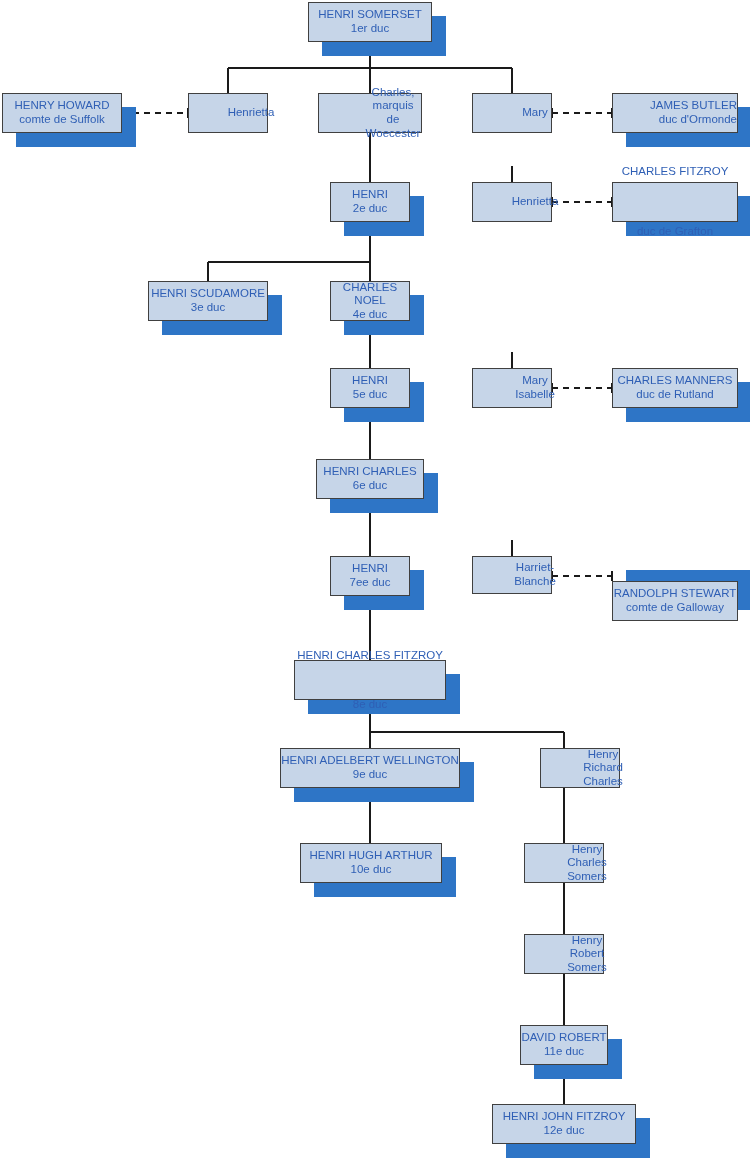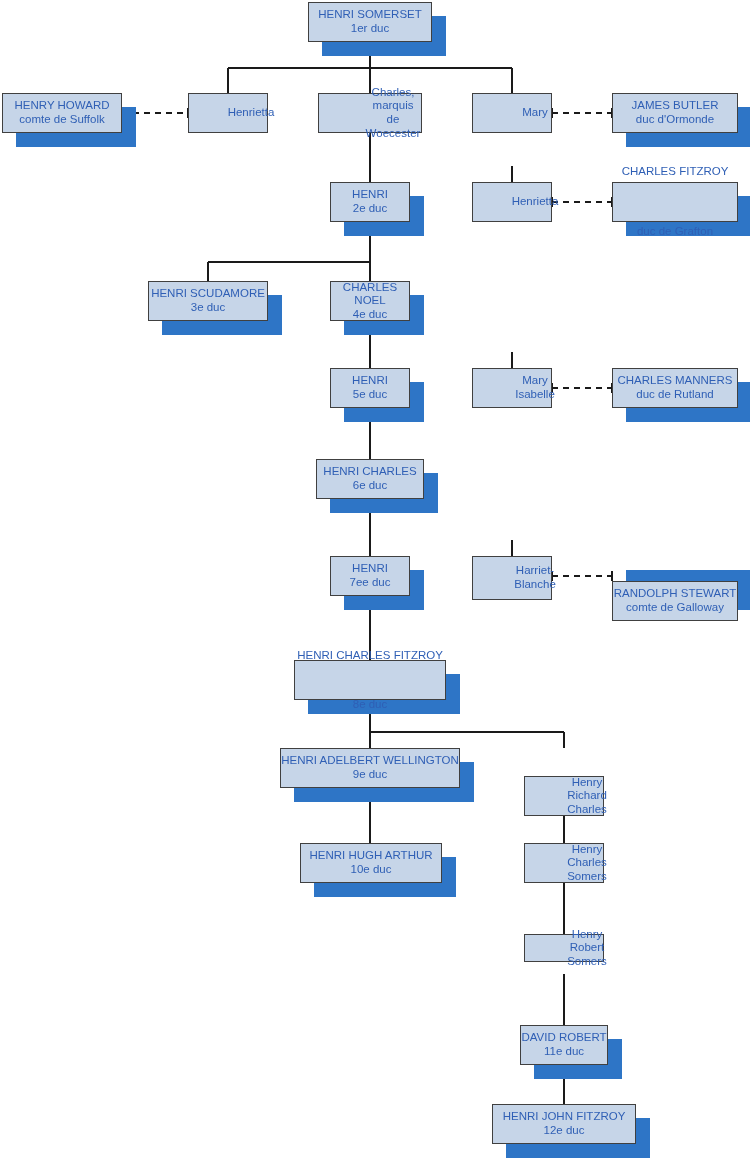--- a/index.html
+++ b/index.html
@@ -122,21 +122,21 @@
         <span class="l1">Henrietta</span>
       </div>
       <div class="node plain" style="left: 318px; top: 93px; width: 104px; height: 40px; background: rgb(198, 213, 232); border-color: rgb(64, 64, 64); color: rgb(47, 95, 181);">
         <span class="l1">Charles, marquis de</span>
         <span class="l2">Woecester</span>
       </div>
       <div class="node plain" style="left: 472px; top: 93px; width: 80px; height: 40px; background: rgb(198, 213, 232); border-color: rgb(64, 64, 64); color: rgb(47, 95, 181);">
         <span class="l1">Mary</span>
       </div>
       <div class="shadow" style="left: 626px; top: 107px; width: 126px; height: 40px; background: rgb(46, 117, 198);"></div>
-      <div class="node upper" style="left: 612px; top: 93px; width: 126px; height: 40px; background: rgb(198, 213, 232); border-color: rgb(64, 64, 64); color: rgb(47, 95, 181);">
+      <div class="node upper" style="left: 612px; top: 93px; width: 126px; height: 40px; background: rgb(198, 213, 232); border-color: rgb(64, 64, 64); color: rgb(47, 95, 181); align-items: flex-end;">
         <span class="l1">JAMES BUTLER</span>
         <span class="l2">duc d'Ormonde</span>
       </div>
       <div class="shadow" style="left: 344px; top: 196px; width: 80px; height: 40px; background: rgb(46, 117, 198);"></div>
       <div class="node upper" style="left: 330px; top: 182px; width: 80px; height: 40px; background: rgb(198, 213, 232); border-color: rgb(64, 64, 64); color: rgb(47, 95, 181);">
         <span class="l1">HENRI</span>
         <span class="l2">2e duc</span>
       </div>
       <div class="node plain" style="left: 472px; top: 182px; width: 80px; height: 40px; background: rgb(198, 213, 232); border-color: rgb(64, 64, 64); color: rgb(47, 95, 181);">
         <span class="l1">Henrietta</span>
@@ -172,52 +172,52 @@
       <div class="shadow" style="left: 330px; top: 473px; width: 108px; height: 40px; background: rgb(46, 117, 198);"></div>
       <div class="node upper" style="left: 316px; top: 459px; width: 108px; height: 40px; background: rgb(198, 213, 232); border-color: rgb(64, 64, 64); color: rgb(47, 95, 181);">
         <span class="l1">HENRI CHARLES</span>
         <span class="l2">6e duc</span>
       </div>
       <div class="shadow" style="left: 344px; top: 570px; width: 80px; height: 40px; background: rgb(46, 117, 198);"></div>
       <div class="node upper" style="left: 330px; top: 556px; width: 80px; height: 40px; background: rgb(198, 213, 232); border-color: rgb(64, 64, 64); color: rgb(47, 95, 181);">
         <span class="l1">HENRI</span>
         <span class="l2">7ee duc</span>
       </div>
-      <div class="node plain" style="left: 472px; top: 556px; width: 80px; height: 44px; background: rgb(198, 213, 232); border-color: rgb(64, 64, 64); color: rgb(47, 95, 181);">
+      <div class="node plain" style="left: 472px; top: 556px; width: 80px; height: 38px; background: rgb(198, 213, 232); border-color: rgb(64, 64, 64); color: rgb(47, 95, 181);">
         <span class="l1">Harriet-Blanche</span>
       </div>
       <div class="shadow" style="left: 626px; top: 570px; width: 126px; height: 40px; background: rgb(46, 117, 198);"></div>
       <div class="node upper" style="left: 612px; top: 556px; width: 126px; height: 40px; background: rgb(198, 213, 232); border-color: rgb(64, 64, 64); color: rgb(47, 95, 181); margin-top: 25px;">
         <span class="l1">RANDOLPH STEWART</span>
         <span class="l2">comte de Galloway</span>
       </div>
       <div class="shadow" style="left: 308px; top: 674px; width: 152px; height: 40px; background: rgb(46, 117, 198);"></div>
       <div class="node upper" style="left: 294px; top: 660px; width: 152px; height: 40px; background: rgb(198, 213, 232); border-color: rgb(64, 64, 64); color: rgb(47, 95, 181); gap: 35px;">
         <span class="l1">HENRI CHARLES FITZROY</span>
         <span class="l2">8e duc</span>
       </div>
       <div class="shadow" style="left: 294px; top: 762px; width: 180px; height: 40px; background: rgb(46, 117, 198);"></div>
       <div class="node upper" style="left: 280px; top: 748px; width: 180px; height: 40px; background: rgb(198, 213, 232); border-color: rgb(64, 64, 64); color: rgb(47, 95, 181);">
         <span class="l1">HENRI ADELBERT WELLINGTON</span>
         <span class="l2">9e duc</span>
       </div>
-      <div class="node plain" style="left: 524px; top: 748px; width: 80px; height: 40px; background: rgb(198, 213, 232); border-color: rgb(64, 64, 64); color: rgb(47, 95, 181); margin-top: 28px;">
+      <div class="node plain" style="left: 540px; top: 748px; width: 80px; height: 40px; background: rgb(198, 213, 232); border-color: rgb(64, 64, 64); color: rgb(47, 95, 181);">
         <span class="l1">Henry Richard</span>
         <span class="l2">Charles</span>
       </div>
       <div class="shadow" style="left: 314px; top: 857px; width: 142px; height: 40px; background: rgb(46, 117, 198);"></div>
       <div class="node upper" style="left: 300px; top: 843px; width: 142px; height: 40px; background: rgb(198, 213, 232); border-color: rgb(64, 64, 64); color: rgb(47, 95, 181);">
         <span class="l1">HENRI HUGH ARTHUR</span>
         <span class="l2">10e duc</span>
       </div>
       <div class="node plain" style="left: 524px; top: 843px; width: 80px; height: 40px; background: rgb(198, 213, 232); border-color: rgb(64, 64, 64); color: rgb(47, 95, 181);">
         <span class="l1">Henry Charles</span>
         <span class="l2">Somers</span>
       </div>
-      <div class="node plain" style="left: 524px; top: 934px; width: 80px; height: 28px; background: rgb(198, 213, 232); border-color: rgb(64, 64, 64); color: rgb(47, 95, 181);">
+      <div class="node plain" style="left: 524px; top: 934px; width: 80px; height: 40px; background: rgb(198, 213, 232); border-color: rgb(64, 64, 64); color: rgb(47, 95, 181);">
         <span class="l1">Henry Robert</span>
         <span class="l2">Somers</span>
       </div>
       <div class="shadow" style="left: 534px; top: 1039px; width: 88px; height: 40px; background: rgb(46, 117, 198);"></div>
       <div class="node upper" style="left: 520px; top: 1025px; width: 88px; height: 40px; background: rgb(198, 213, 232); border-color: rgb(64, 64, 64); color: rgb(47, 95, 181);">
         <span class="l1">DAVID ROBERT</span>
         <span class="l2">11e duc</span>
       </div>
       <div class="shadow" style="left: 506px; top: 1118px; width: 144px; height: 40px; background: rgb(46, 117, 198);"></div>
       <div class="node upper" style="left: 492px; top: 1104px; width: 144px; height: 40px; background: rgb(198, 213, 232); border-color: rgb(64, 64, 64); color: rgb(47, 95, 181);">

